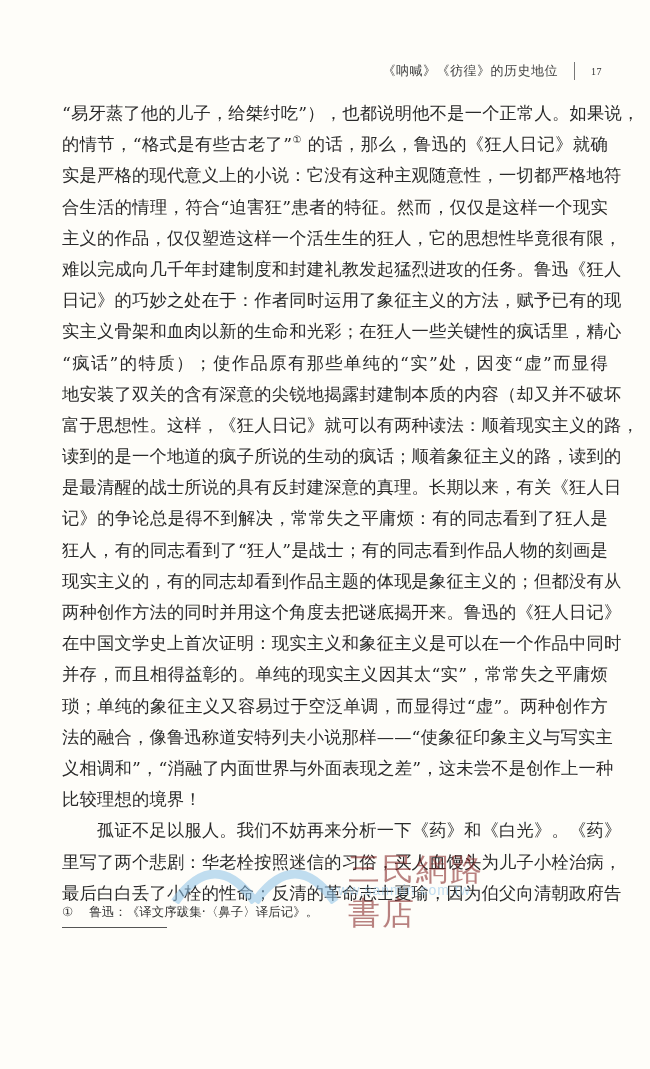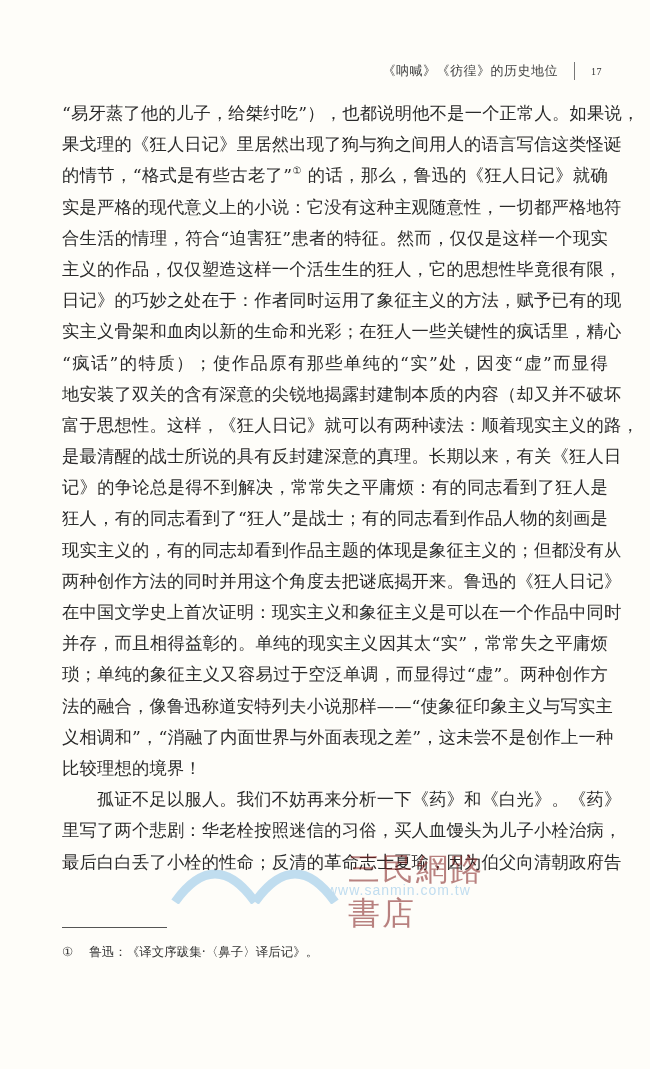--- a/index.html
+++ b/index.html
@@ -26,21 +26,21 @@
       white-space: nowrap; text-align: justify; text-align-last: justify;
       letter-spacing: 0.2px;
     }
     .line.last { text-align-last: left; }
     .line.indent { padding-left: 35px; }
     .fn-ref { font-size: 10px; vertical-align: super; line-height: 0; }
     .rule {
       position: absolute; left: 62px; top: 927px; width: 105px; height: 1px; background: #555;
     }
     .footnote {
-      position: absolute; left: 62px; top: 944px; font-size: 12.5px; color: #333; white-space: nowrap;
+      position: absolute; left: 62px; top: 904px; font-size: 12.5px; color: #333; white-space: nowrap;
     }
     .footnote .mark { margin-right: 12px; }
     .watermark {
       position: absolute; left: 170px; top: 848px; width: 340px; height: 60px; pointer-events: none;
       opacity: 0.55;
     }
     .watermark .arches { position: absolute; left: 0; top: 6px; }
     .watermark .wm-name {
       position: absolute; left: 178px; top: 0; font-size: 32px; color: #7f1d1d;
       font-family: "DejaVu Sans", sans-serif; letter-spacing: 2px;
@@ -56,30 +56,31 @@
 <div class="page">
 
   <div class="running-head">
     <span>《呐喊》《彷徨》的历史地位</span>
     <span class="sep"></span>
     <span class="pnum">17</span>
   </div>
 
   <div class="body-text">
     <div class="line">“易牙蒸了他的儿子，给桀纣吃”），也都说明他不是一个正常人。如果说，</div>
-    <div class="line">果戈理的《狂人日记》里居然出现了狗与狗之间用人的语言写信这类怪诞</div>
     <div class="line"><span>的情节，“格式是有些古老了”</span><span class="fn-ref">①</span><span> 的话，那么，鲁迅的《狂人日记》就确</span></div>
     <div class="line">实是严格的现代意义上的小说：它没有这种主观随意性，一切都严格地符</div>
     <div class="line">合生活的情理，符合“迫害狂”患者的特征。然而，仅仅是这样一个现实</div>
     <div class="line">主义的作品，仅仅塑造这样一个活生生的狂人，它的思想性毕竟很有限，</div>
+    <div class="line">难以完成向几千年封建制度和封建礼教发起猛烈进攻的任务。鲁迅《狂人</div>
     <div class="line">日记》的巧妙之处在于：作者同时运用了象征主义的方法，赋予已有的现</div>
     <div class="line">实主义骨架和血肉以新的生命和光彩；在狂人一些关键性的疯话里，精心</div>
     <div class="line">“疯话”的特质）；使作品原有那些单纯的“实”处，因变“虚”而显得</div>
     <div class="line">地安装了双关的含有深意的尖锐地揭露封建制本质的内容（却又并不破坏</div>
     <div class="line">富于思想性。这样，《狂人日记》就可以有两种读法：顺着现实主义的路，</div>
+    <div class="line">读到的是一个地道的疯子所说的生动的疯话；顺着象征主义的路，读到的</div>
     <div class="line">是最清醒的战士所说的具有反封建深意的真理。长期以来，有关《狂人日</div>
     <div class="line">记》的争论总是得不到解决，常常失之平庸烦：有的同志看到了狂人是</div>
     <div class="line">狂人，有的同志看到了“狂人”是战士；有的同志看到作品人物的刻画是</div>
     <div class="line">现实主义的，有的同志却看到作品主题的体现是象征主义的；但都没有从</div>
     <div class="line">两种创作方法的同时并用这个角度去把谜底揭开来。鲁迅的《狂人日记》</div>
     <div class="line">在中国文学史上首次证明：现实主义和象征主义是可以在一个作品中同时</div>
     <div class="line">并存，而且相得益彰的。单纯的现实主义因其太“实”，常常失之平庸烦</div>
     <div class="line">琐；单纯的象征主义又容易过于空泛单调，而显得过“虚”。两种创作方</div>
     <div class="line">法的融合，像鲁迅称道安特列夫小说那样——“使象征印象主义与写实主</div>
     <div class="line">义相调和”，“消融了内面世界与外面表现之差”，这未尝不是创作上一种</div>

